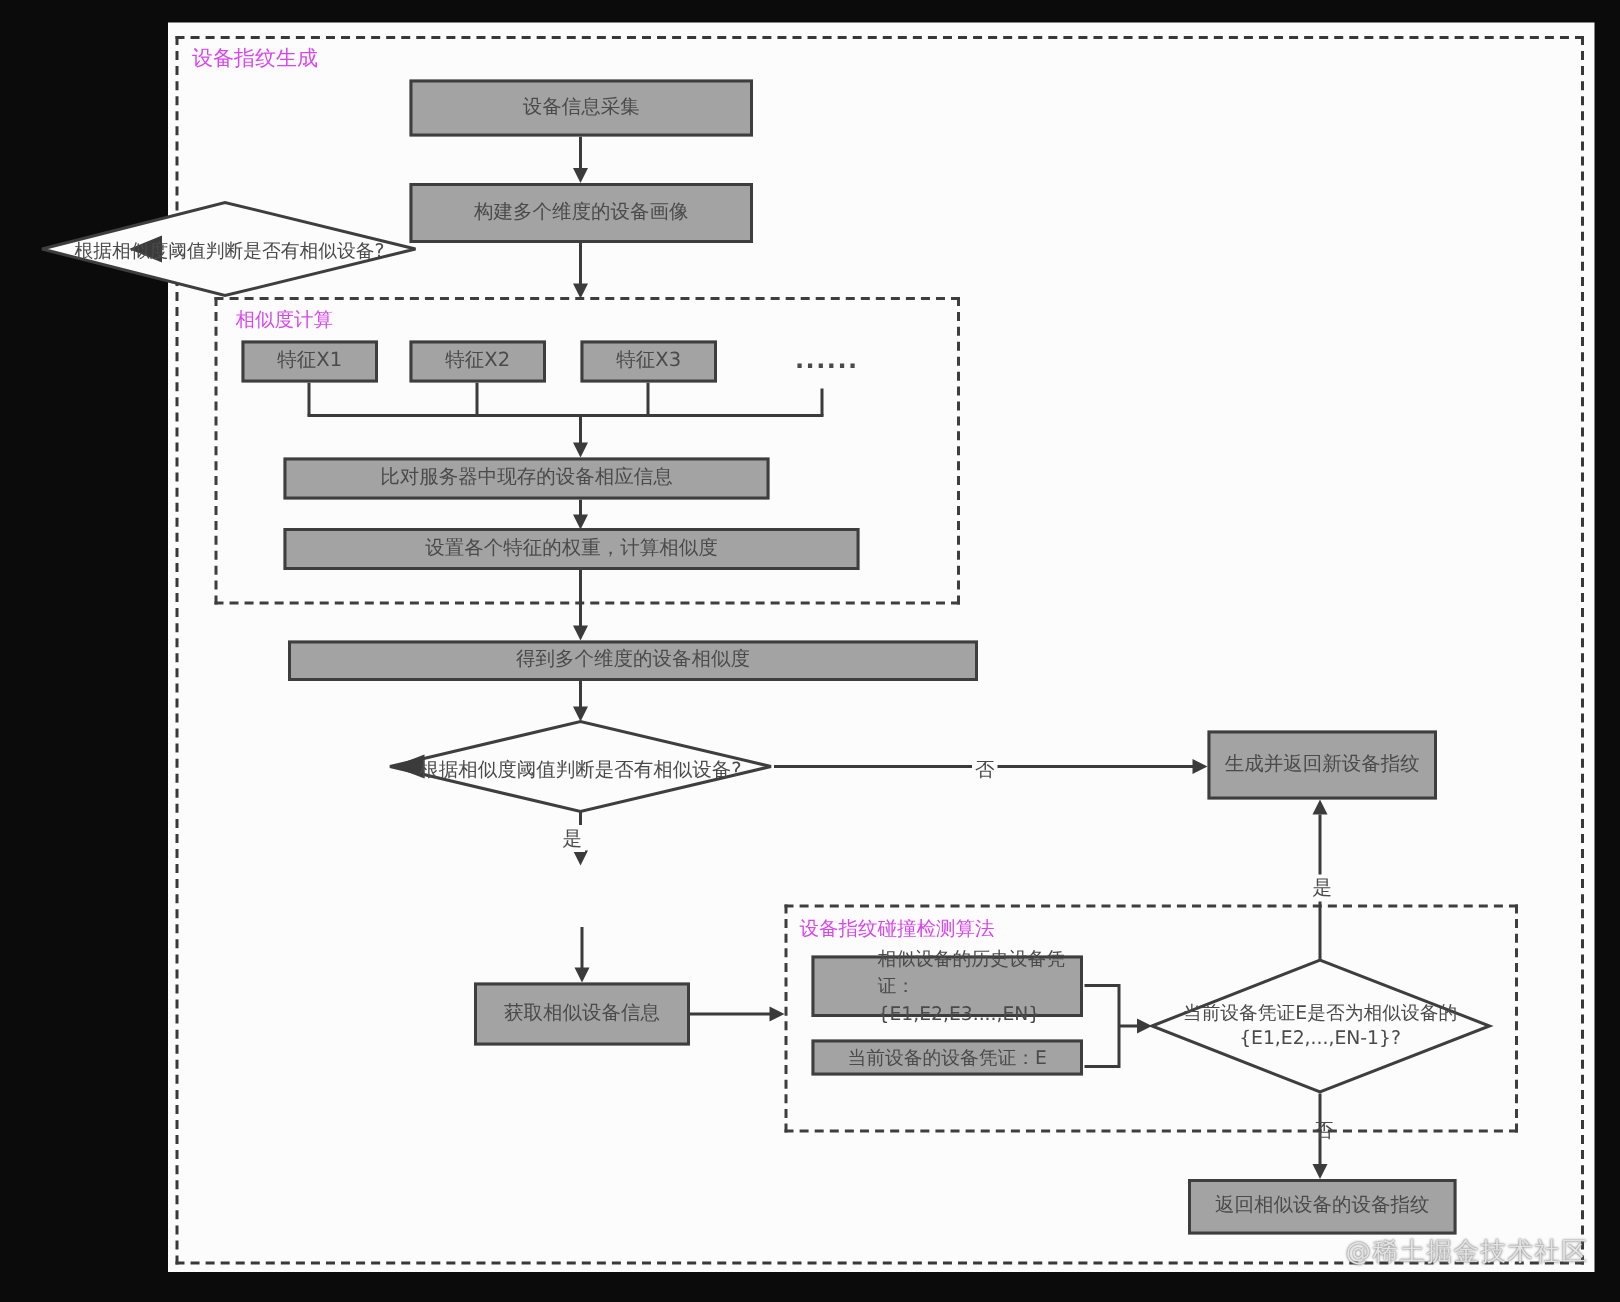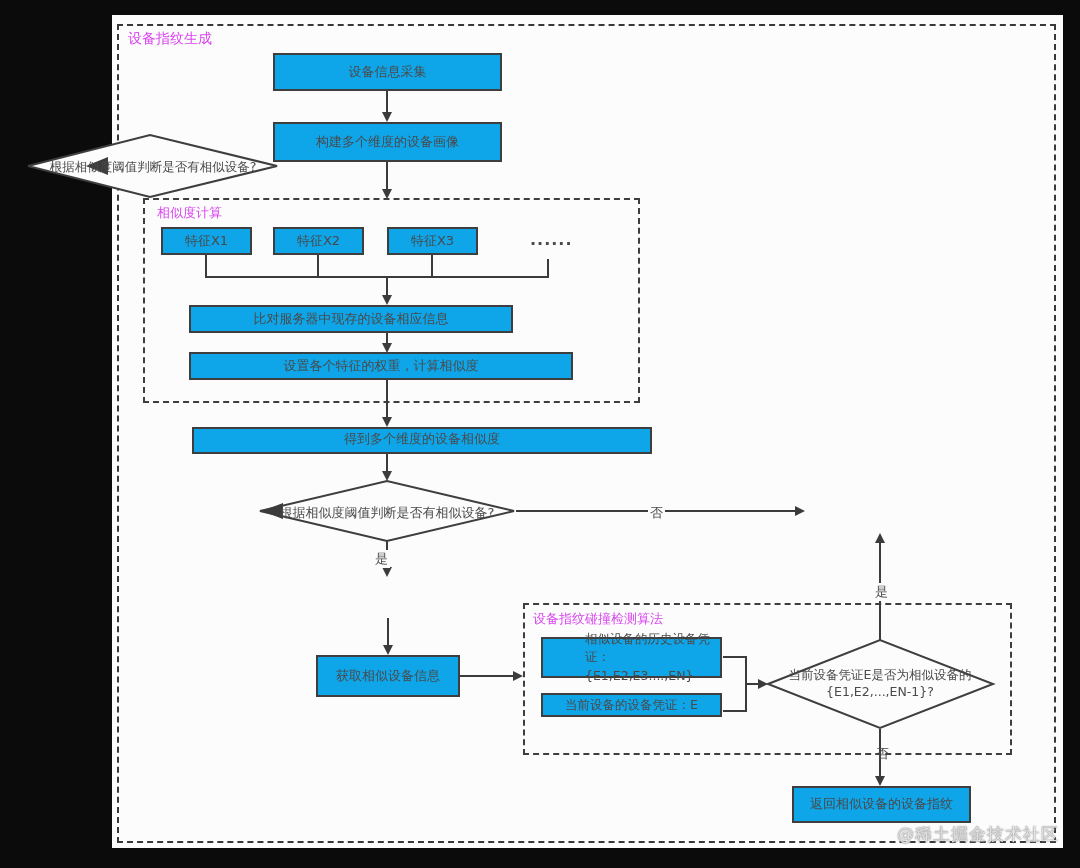--- a/index.html
+++ b/index.html
@@ -7,21 +7,21 @@
     position:relative;width:1080px;height:868px;overflow:hidden;
     background:#0b0b0b;
     font-family:"DejaVu Sans","Liberation Sans",sans-serif;
     color:#4a4a4a;
   }
   .surface{position:absolute;left:112px;top:15px;width:951px;height:833px;background:#fcfcfc;}
   .frame{position:absolute;left:117px;top:24px;width:935px;height:815px;border:2px dashed #383838;}
   .group{position:absolute;border:2px dashed #3e3e3e;}
   .wires{position:absolute;left:0;top:0;width:1080px;height:868px;}
   .node{
-    position:absolute;background:#0ea5e9;border:2px solid #3e3e3e;box-sizing:border-box;
+    position:absolute;background:#a3a3a3;border:2px solid #3e3e3e;box-sizing:border-box;
     display:flex;align-items:center;justify-content:center;
     font-size:13px;color:#4a4a4a;text-align:center;line-height:1.25;
   }
   .node.left-align{flex-direction:column;align-items:flex-start;justify-content:center;
     padding-left:9px;text-align:left;font-size:12.5px;line-height:1.45;}
   .lbl{position:absolute;font-size:13px;color:#d946ef;white-space:nowrap;}
   .frame-title{font-size:14px;}
   .dtext{position:absolute;text-align:center;font-size:13px;color:#4a4a4a;white-space:nowrap;}
   .dtext2{position:absolute;text-align:center;font-size:12.5px;color:#4a4a4a;line-height:17px;}
   .edge-label{position:absolute;background:#fcfcfc;font-size:13px;color:#4a4a4a;padding:0 2px;white-space:nowrap;}
@@ -94,20 +94,21 @@
 
   <div class="node" style="left:273px;top:53px;width:229px;height:38px;">设备信息采集</div>
   <div class="node" style="left:273px;top:122px;width:229px;height:40px;">构建多个维度的设备画像</div>
   <div class="node" style="left:161px;top:227px;width:91px;height:28px;">特征X1</div>
   <div class="node" style="left:273px;top:227px;width:91px;height:28px;">特征X2</div>
   <div class="node" style="left:387px;top:227px;width:91px;height:28px;">特征X3</div>
   <div class="ellipsis" style="left:530px;top:230px;">......</div>
   <div class="node" style="left:189px;top:305px;width:324px;height:28px;">比对服务器中现存的设备相应信息</div>
   <div class="node" style="left:189px;top:352px;width:384px;height:28px;">设置各个特征的权重，计算相似度</div>
   <div class="node" style="left:192px;top:427px;width:460px;height:27px;font-family:Liberation Mono, monospace;">得到多个维度的设备相似度</div>
+  <div class="node" style="left:805px;top:487px;width:153px;height:46px;">生成并返回新设备指纹</div>
   <div class="node" style="left:316px;top:655px;width:144px;height:42px;">获取相似设备信息</div>
   <div class="node left-align" style="left:541px;top:637px;width:181px;height:41px;padding-left:42px;">
     <span>相似设备的历史设备凭证：</span>
     <span>{E1,E2,E3....,EN}</span>
   </div>
   <div class="node" style="left:541px;top:693px;width:181px;height:24px;font-size:12.5px;">当前设备的设备凭证：E</div>
   <div class="node" style="left:792px;top:786px;width:179px;height:37px;">返回相似设备的设备指纹</div>
 
   <div class="dtext" style="left:36px;top:159px;width:234px;font-size:12.5px;">根据相似度阈值判断是否有相似设备?</div>
   <div class="dtext" style="left:263px;top:504px;width:248px;">根据相似度阈值判断是否有相似设备?</div>

